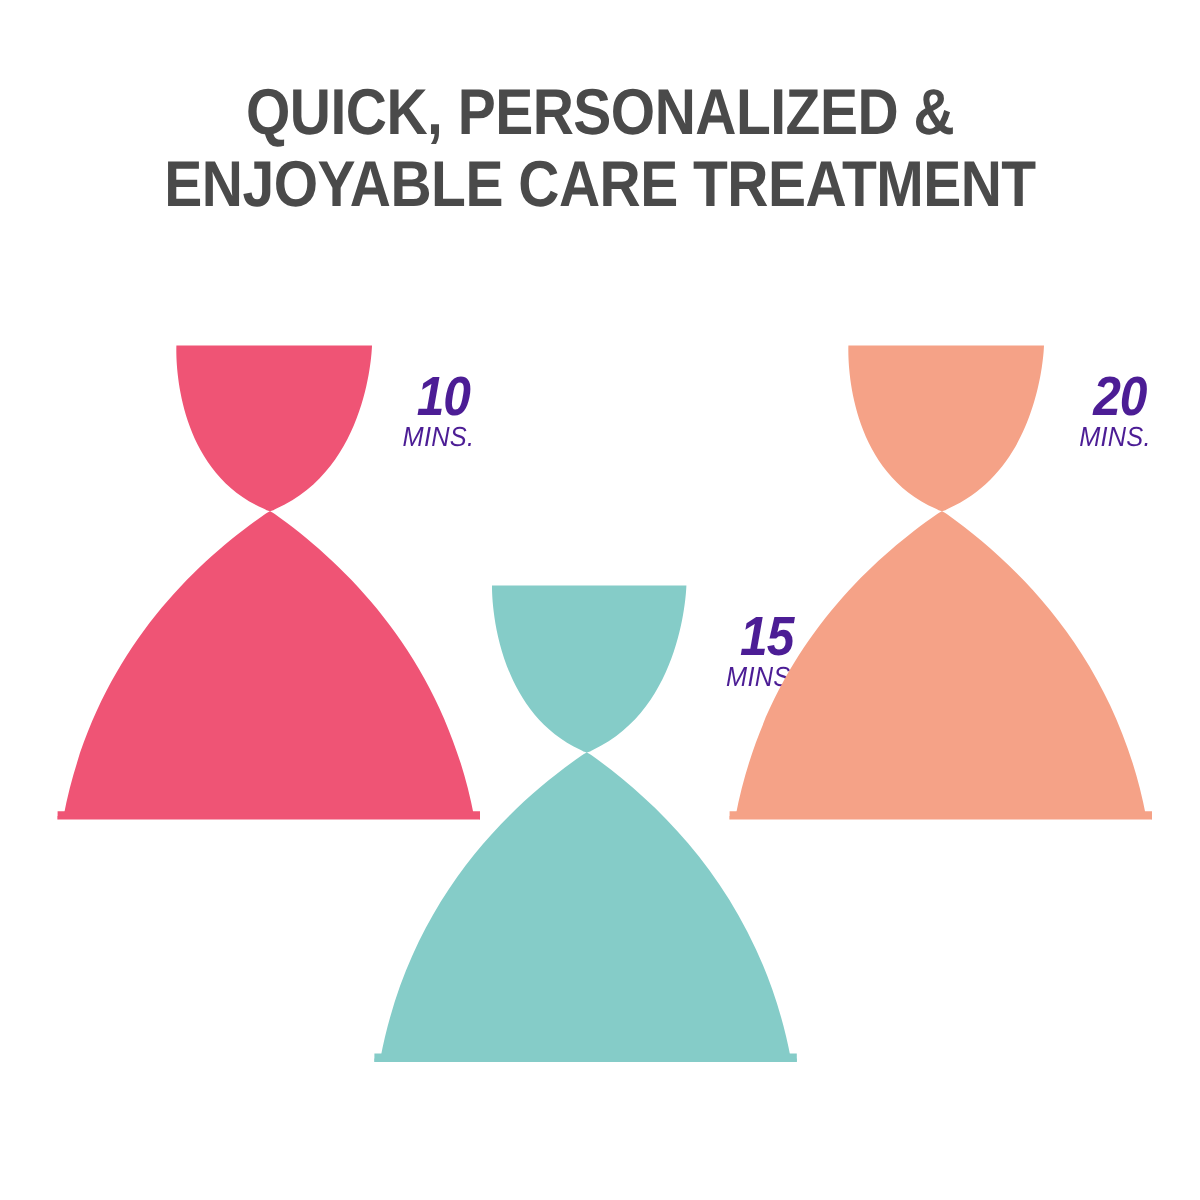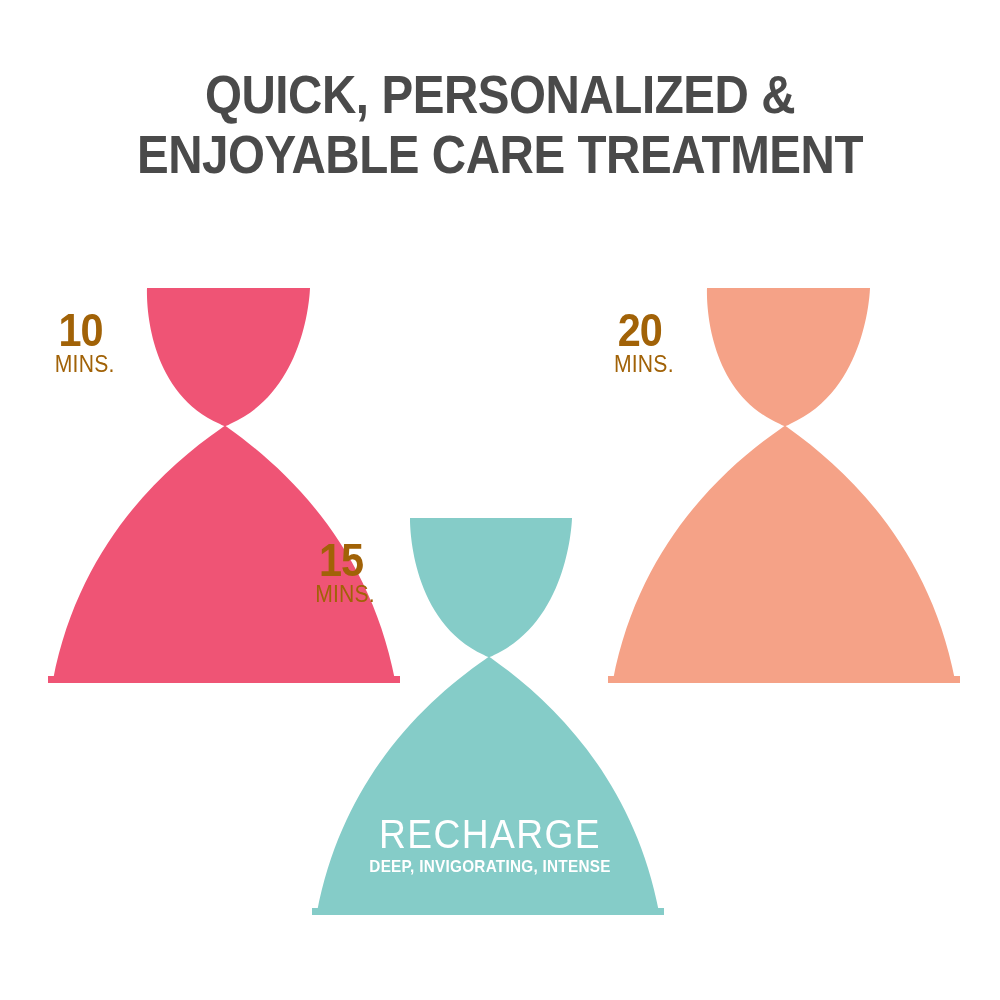--- a/index.html
+++ b/index.html
@@ -50,23 +50,24 @@
     display: block;
     position: absolute;
     top: 0;
     left: 0;
     overflow: visible;
   }
   .mins-block {
     position: absolute;
     left: 0;
     width: 100%;
-    text-align: left;
-    color: #a16207;
+    text-align: right;
+    color: #4c1d95;
     user-select: none;
+    font-style: italic;
   }
   .mins-number {
     display: block;
     font-family: "Liberation Sans Narrow", "Liberation Sans", sans-serif;
     font-weight: bold;
     font-size: 46px;
     line-height: 44px;
     letter-spacing: -1px;
     transform: scaleX(0.9);
   }
@@ -102,21 +103,21 @@
     font-weight: bold;
     font-size: 17px;
     line-height: 22px;
     letter-spacing: 0.3px;
     transform: scaleX(0.9);
     white-space: nowrap;
   }
 
   
   #hg-boost    { left: 40px;  top: 280px; width: 370px; height: 410px; }
-  #hg-recharge { left: 300px; top: 510px; width: 380px; height: 412px; }
+  #hg-recharge { left: 300px; top: 480px; width: 380px; height: 412px; }
   #hg-recover  { left: 599px; top: 280px; width: 375px; height: 410px; }
 </style>
 </head>
 <body>
 
 <div id="canvas">
 
   <div class="title-block">
     <span class="title-line">QUICK, PERSONALIZED &amp;</span>
     <span class="title-line">ENJOYABLE CARE TREATMENT</span>
@@ -145,24 +146,20 @@
                M189,147 C189.5,147 190.5,147.6 193,149.4
                C254,193 334,271 359,402 L364,405 L364,402
                L12,402 L12,405 L17,402
                C42,271 122,193 185,149.4 C187.5,147.6 188.5,147 189,147 Z"></path>
       <path fill="#85ccc8" d="M12,398 L364,398 L364,405 L12,405 Z"></path>
     </svg>
     <div class="mins-block" style="top: 28px;">
       <span class="mins-number">15</span>
       <span class="mins-label">MINS.</span>
     </div>
-    <div class="name-block" style="top: 302px;">
-      <span class="name-main">RECHARGE</span>
-      <span class="name-sub">DEEP, INVIGORATING, INTENSE</span>
-    </div>
   </div>
 
   <div class="hourglass" id="hg-recover">
     <svg width="375" height="410" viewBox="0 0 375 410" aria-hidden="true">
       <path fill="#f5a287" d="M108,8 L271,8 C271,8 269,110 191,144 C187.5,146 186.5,146 186,146
                C185.5,146 184.5,146 181,144 C103,110 108,8 108,8 Z
                M186,146 C186.5,146 187.5,146.6 190,148.4
                C251,192 331,270 356,400 L361,403 L361,400
                L9,400 L9,403 L14,400
                C39,270 119,192 182,148.4 C184.5,146.6 185.5,146 186,146 Z"></path>

